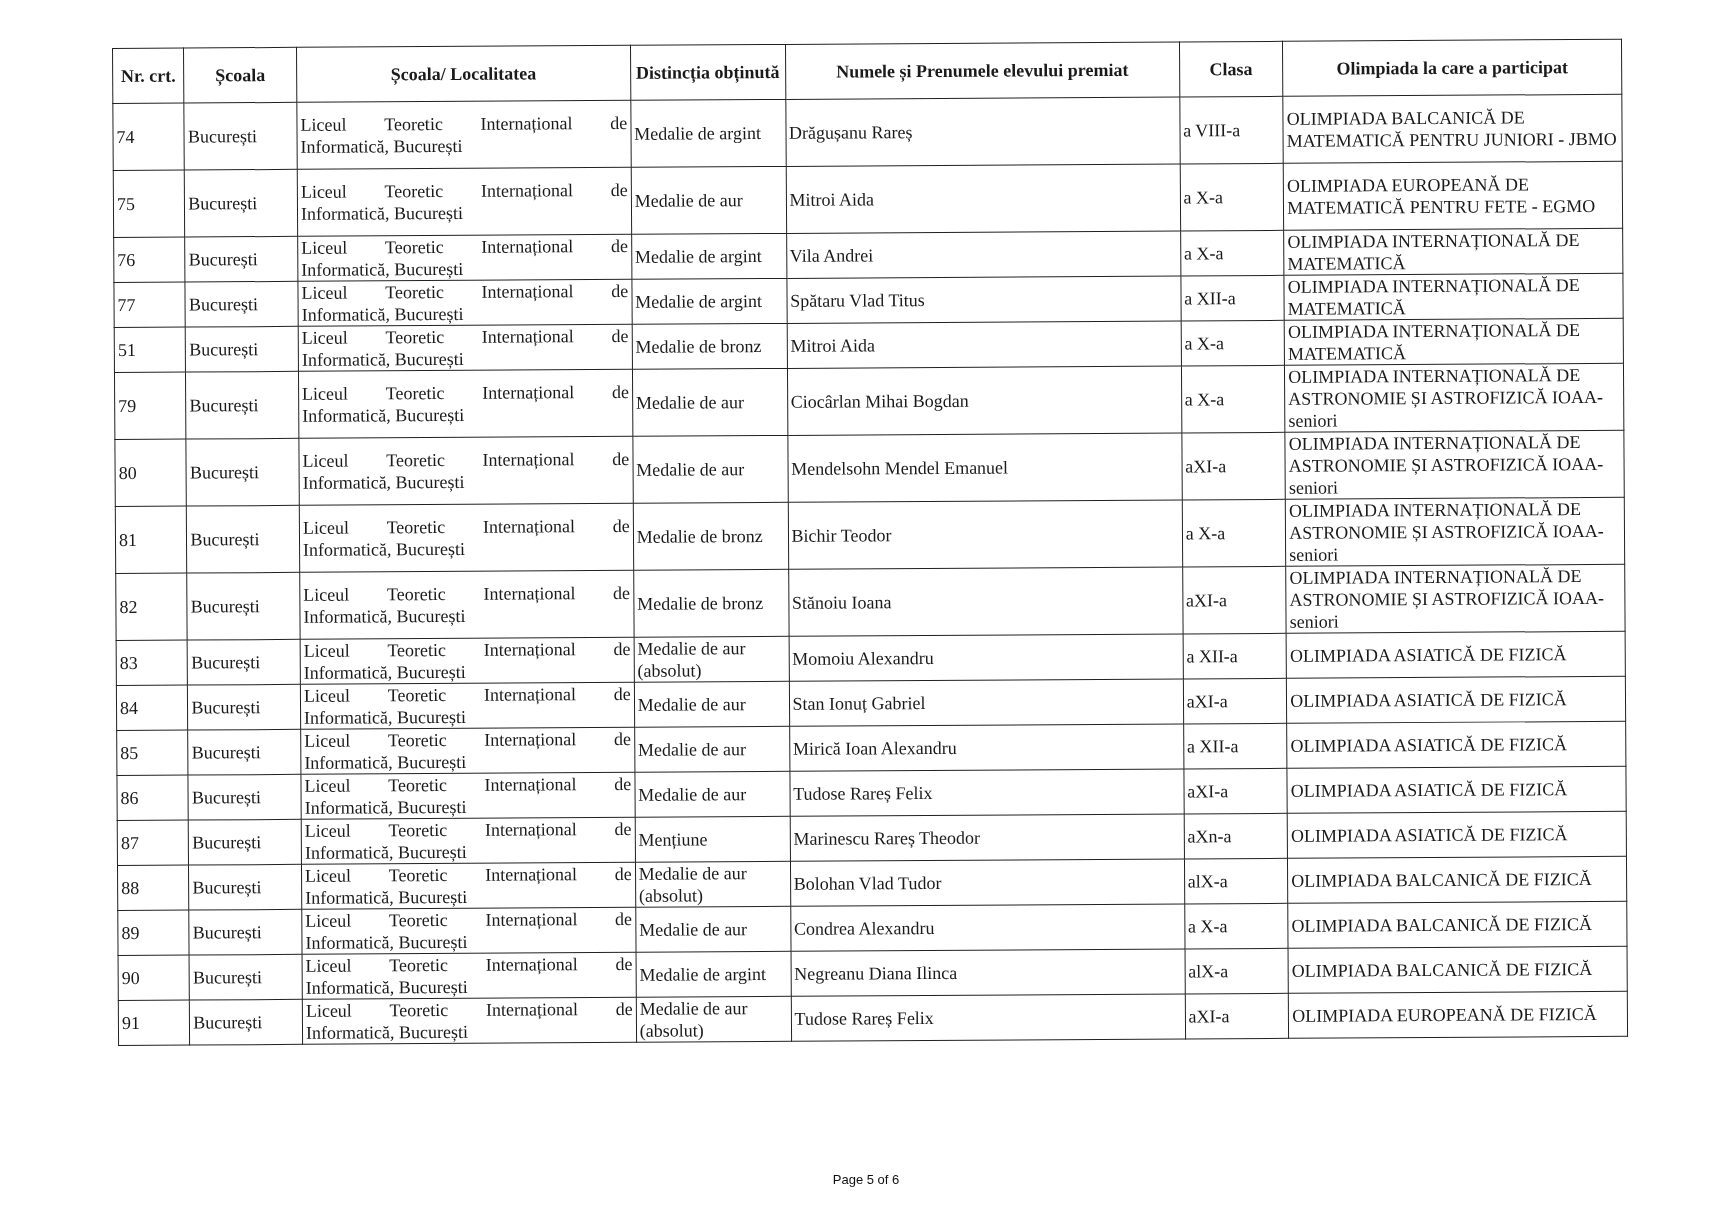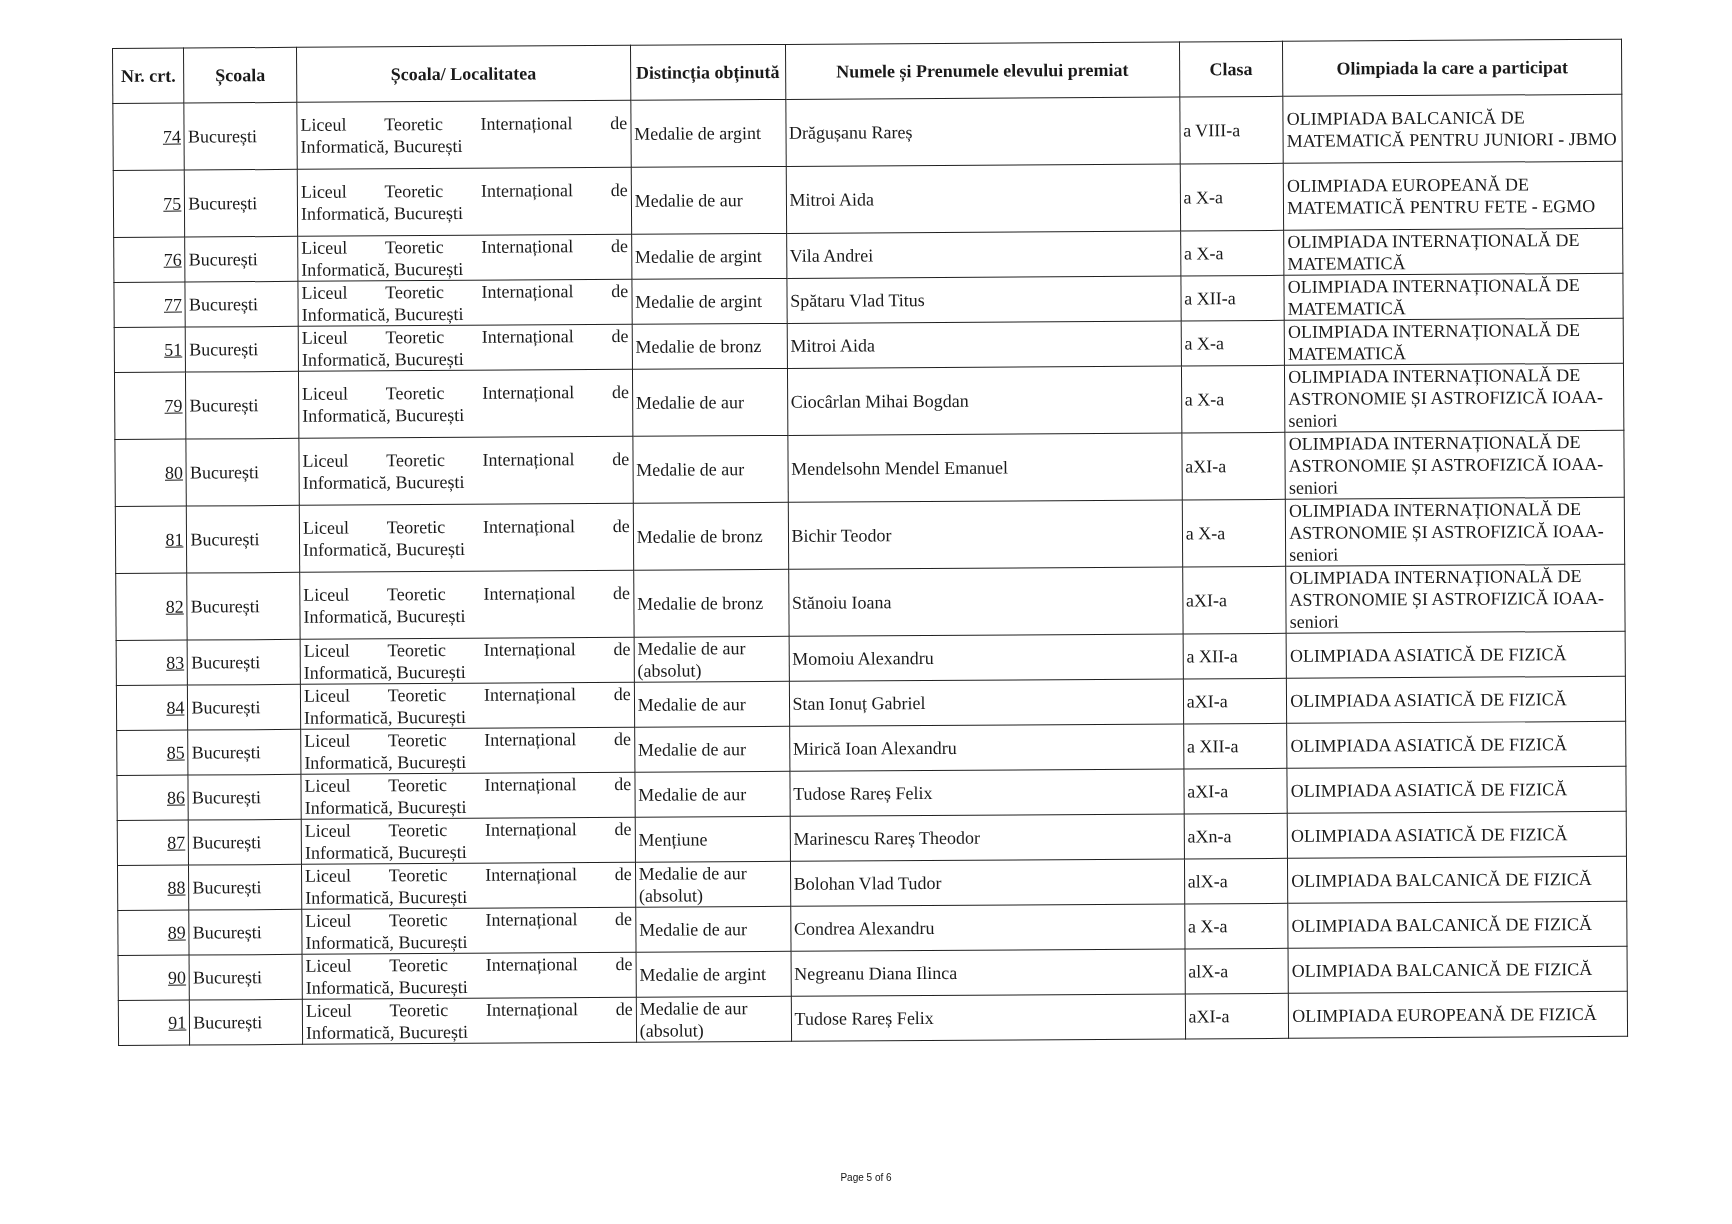--- a/index.html
+++ b/index.html
@@ -9,33 +9,33 @@
     transform: rotate(-0.35deg); transform-origin: left top;
   }
   table.awards {
     border-collapse: collapse; width: 1510px;
     font-family: "Liberation Serif", "DejaVu Serif", serif; font-size: 18px; color: #1a1a1a;
   }
   table.awards th, table.awards td {
     border: 1.6px solid #222; padding: 0 3px; vertical-align: middle; line-height: 22px;
   }
   table.awards th { font-weight: bold; text-align: center; height: 54px; font-size: 18px; }
-  td.nr { text-align: right; width: 64px; text-decoration: underline; }
+  td.nr { text-align: left; width: 64px; }
   td.jud { width: 105px; }
   td.school { width: 325px; }
   td.school .l1 { display: flex; justify-content: space-between; }
   td.dist { width: 147px; }
   td.name { width: 385px; }
   td.clasa { width: 96px; margin-left: 32px; }
   td.olimp { width: 330px; padding-left: 4px; line-height: 21px; }
   tr.r3 td { height: 66px; }
   tr.r2 td { height: 44px; }
   .footer {
     position: absolute; top: 1172px; left: 0; width: 1732px; text-align: center;
-    font-family: "Liberation Sans", "DejaVu Sans", sans-serif; font-size: 10px; color: #111;
+    font-family: "Liberation Sans", "DejaVu Sans", sans-serif; font-size: 13px; color: #111;
   }
 </style>
 </head>
 <body>
 
 <div class="page">
   <table class="awards">
     <thead>
       <tr>
         <th>Nr. crt.</th>

